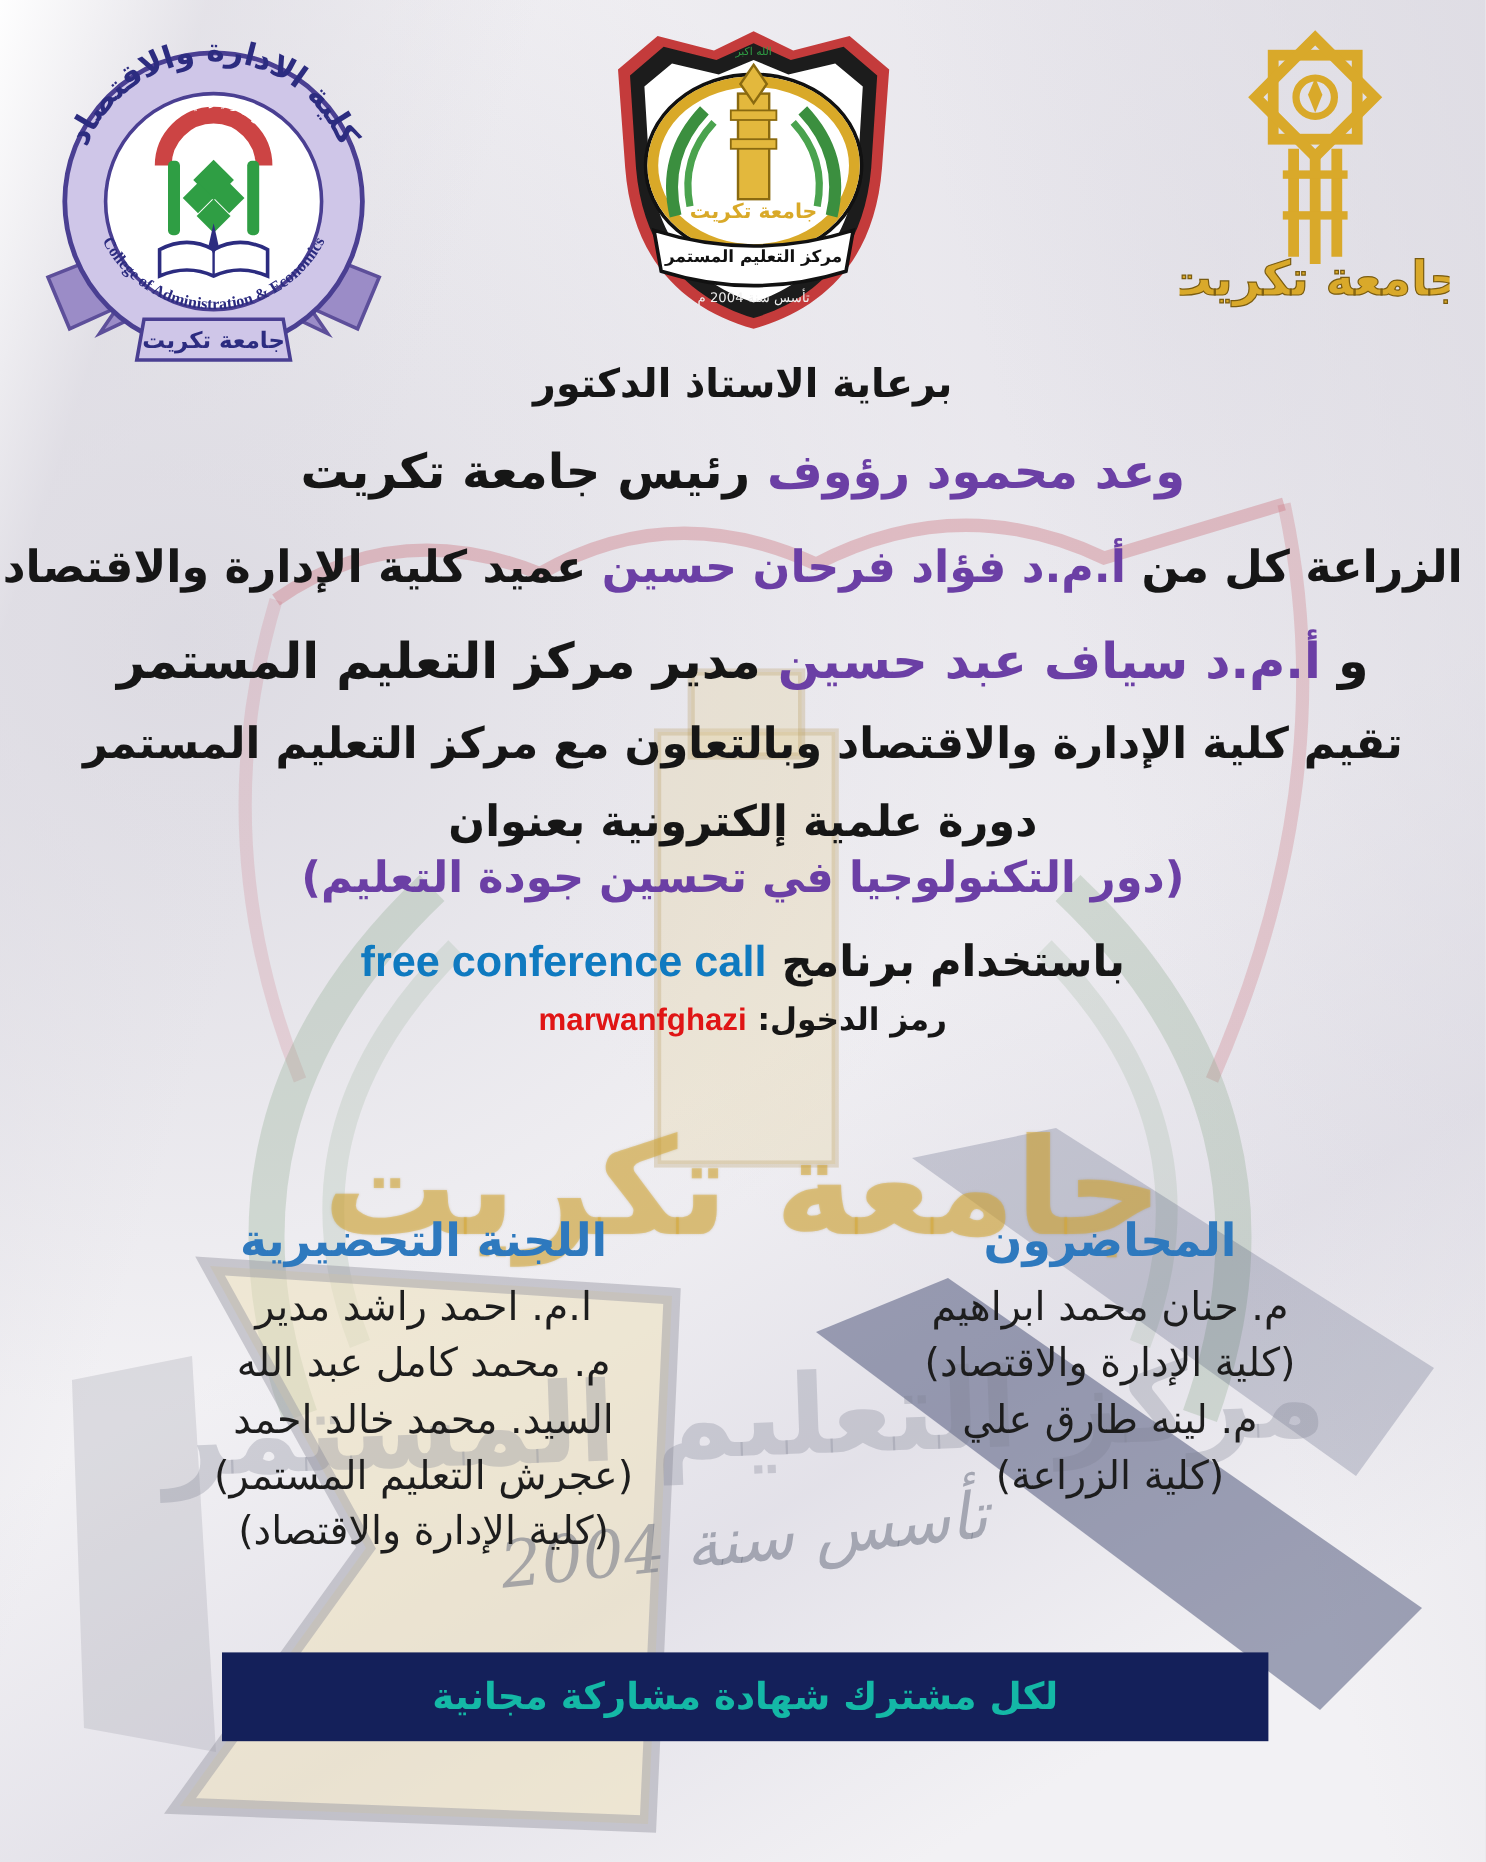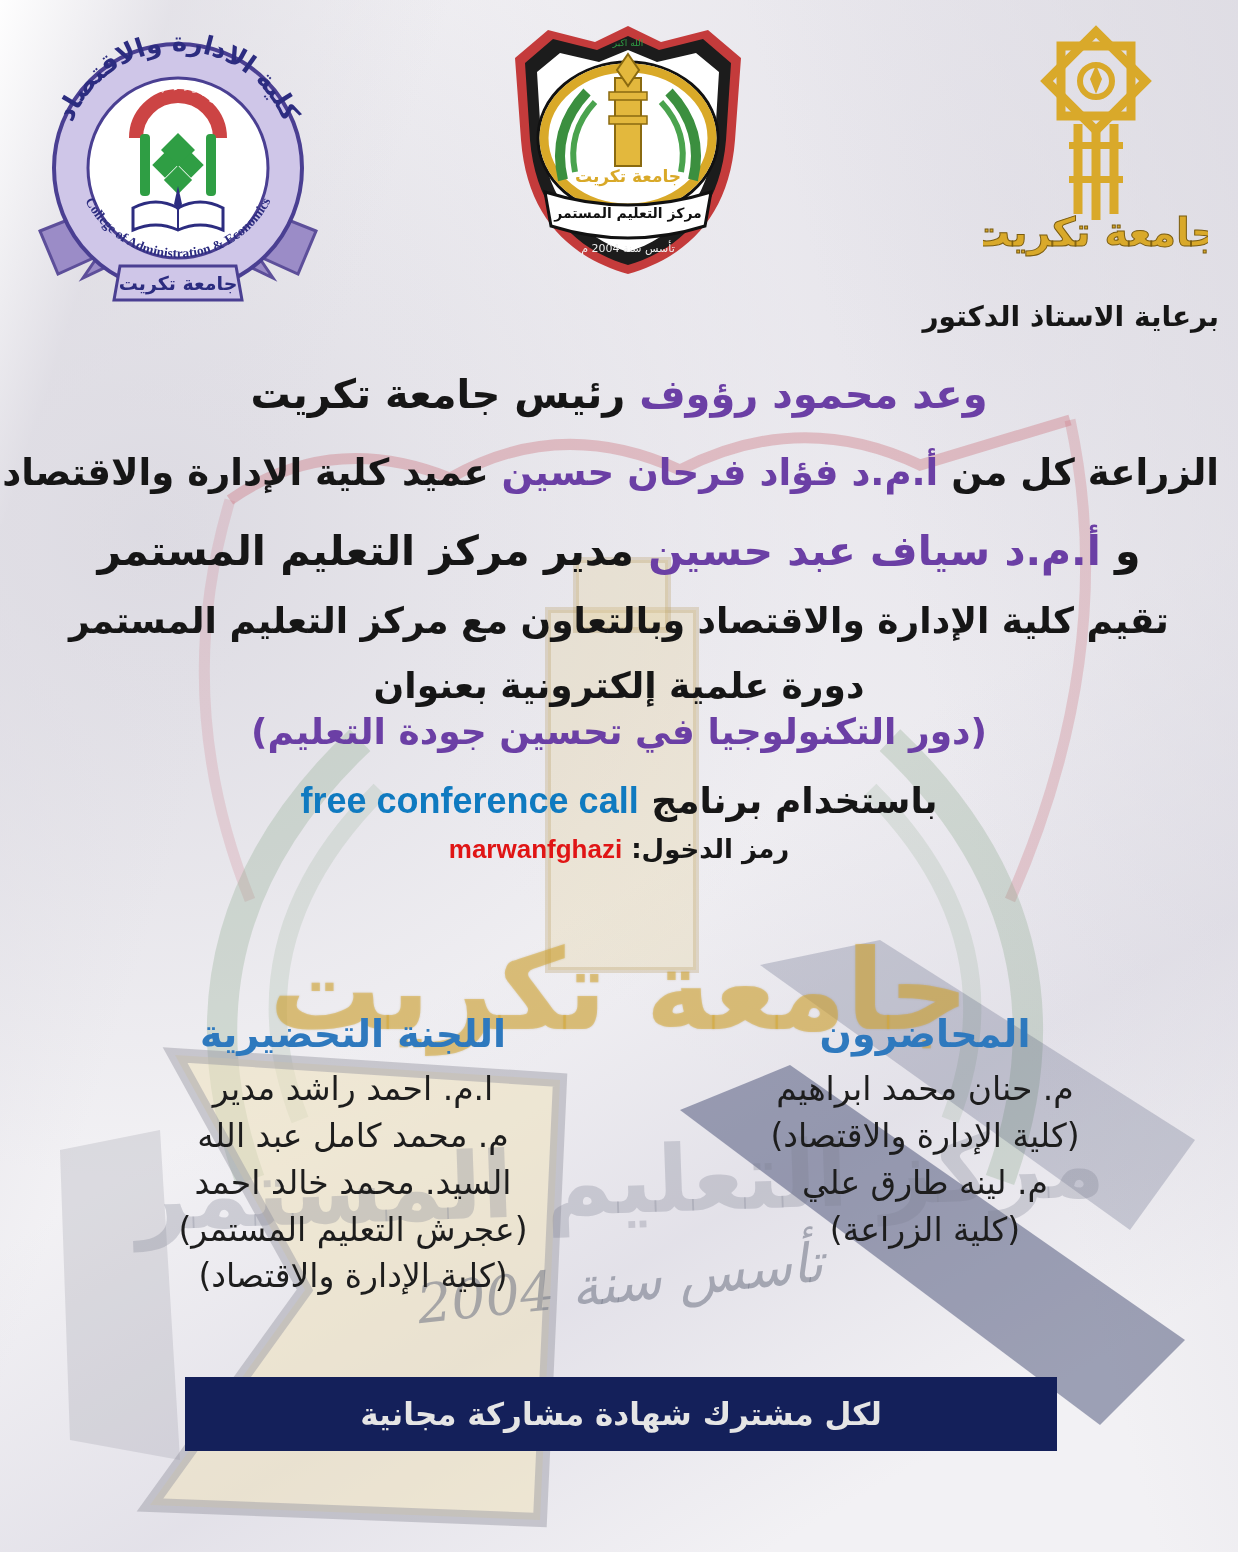--- a/index.html
+++ b/index.html
@@ -24,41 +24,41 @@
   .wm-founded{left:380px;top:1252px;width:480px;text-align:center;
     font-size:54px;font-style:italic;color:rgba(110,115,132,0.55);white-space:nowrap;
     transform:rotate(-6deg);font-family:"DejaVu Serif", serif;}
   .logo{position:absolute;z-index:2;}
   .logo-left{left:28px;top:26px;}
   .logo-center{left:503px;top:20px;}
   .logo-right{left:983px;top:24px;}
   .content{position:absolute;z-index:3;left:19px;top:0;width:1200px;height:100%;}
   .line{position:absolute;left:0;width:100%;text-align:center;color:#161616;
     font-weight:bold;white-space:nowrap;}
-  .l1{top:300px;font-size:28px;text-align:right;}
+  .l1{top:300px;font-size:33px;}
   .l2{top:371px;font-size:40px;}
   .l3{top:451px;font-size:37px;}
   .l4{top:527px;font-size:41px;}
   .l5{top:600px;font-size:36px;}
   .l6{top:665px;font-size:36px;}
   .l7{top:711px;font-size:36px;color:#6b3fa5;}
   .l8{top:780px;font-size:36px;}
   .l9{top:834px;font-size:26px;}
   .l10{top:891px;font-size:34px;}
   .purple{color:#6b3fa5;}
   .app-blue{color:#0f7ac0;font-family:"Liberation Sans", sans-serif;font-weight:bold;}
   .code-red{color:#e01515;font-family:"Liberation Sans", sans-serif;font-weight:bold;}
   .col{position:absolute;z-index:3;top:1012px;text-align:center;}
   .col-right{left:700px;width:450px;}
   .col-left{left:128px;width:450px;}
   .col-heading{font-size:38px;font-weight:bold;color:#2e79be;margin-bottom:10px;}
   .col-item{font-size:33px;color:#1d1d1d;line-height:1.42;}
   .banner{position:absolute;z-index:3;left:185px;top:1377px;width:872px;height:74px;
     background:#14205a;display:flex;align-items:center;justify-content:center;}
-  .banner-text{color:#e5e5e5;font-size:31px;font-weight:bold;letter-spacing:1px;}
+  .banner-text{color:#14b8a6;font-size:31px;font-weight:bold;letter-spacing:1px;}
   .ltr{direction:ltr;unicode-bidi:isolate;}
 </style>
 </head>
 <body>
 
 <div class="page">
 
   <svg class="wm" width="1238" height="1552" viewBox="0 0 1238 1552" style="left:0;top:0;">
 
     <path d="M230,500 Q330,430 450,478 Q560,415 680,470 Q800,408 920,465 L1070,420" fill="none" stroke="rgba(205,120,130,0.40)" stroke-width="11"></path>

